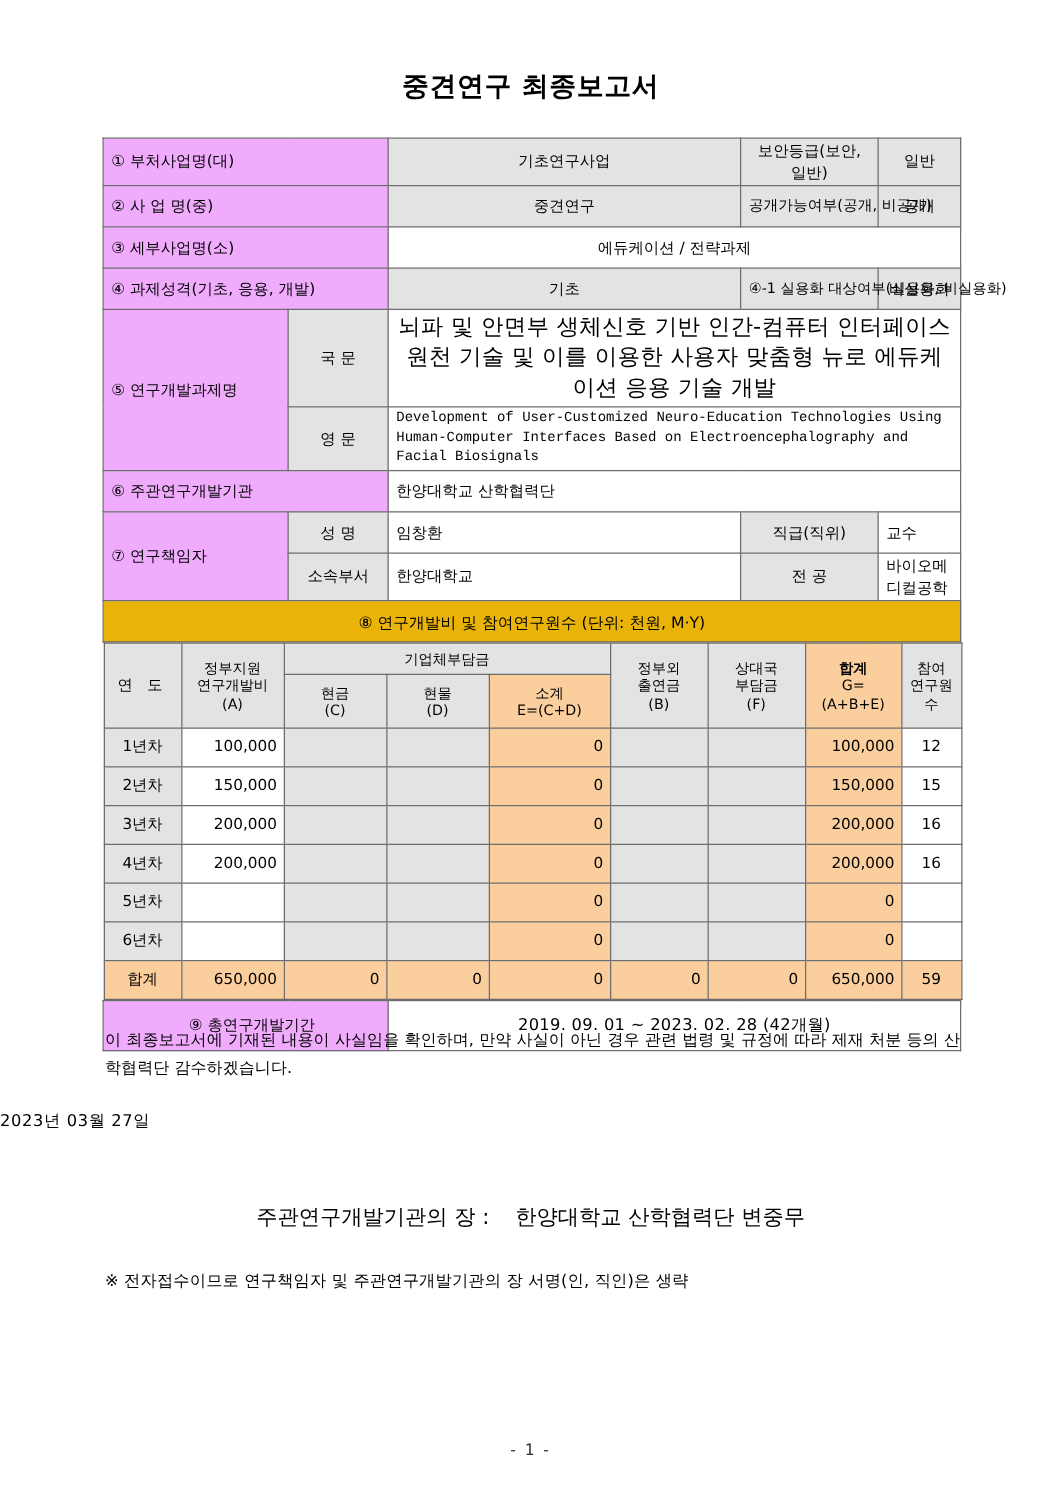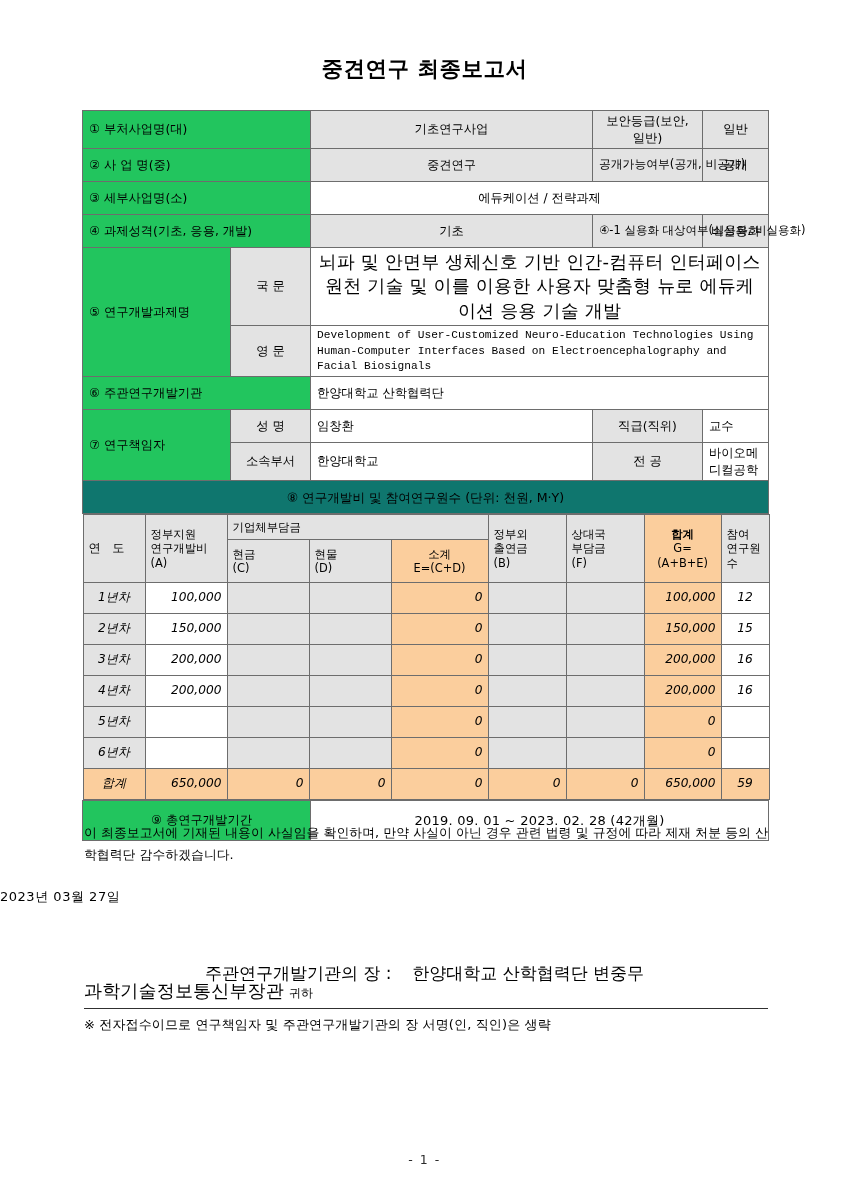--- a/index.html
+++ b/index.html
@@ -52,21 +52,21 @@
     vertical-align: middle;
     line-height: 1.35;
   }
   .gray { background: #e3e3e3; }
   .white { background: #ffffff; }
   .orange { background: #fbce9d; }
   .c { text-align: center; }
   .l { text-align: left; }
 
   .lbl {
-    background: #22c55e;
+    background: #f0abfc;
     text-align: left;
     padding-left: 10px;
     white-space: nowrap;
     margin-left: 44px;
   }
   .sp-wide { letter-spacing: 0.32em; }
 
   .title-ko {
     font-size: 18px;
     line-height: 1.45;
@@ -77,58 +77,59 @@
     font-size: 11.2px;
     line-height: 1.45;
     font-family: Liberation Mono, monospace;
   }
   .row-h-33 { height: 33px; }
   .row-h-40 { height: 40px; }
 
   .budget-head {
     text-align: center;
     font-size: 12.6px;
-    background: #0f766e;
+    background: #eab308;
   }
 
   
   .bud-table {
     border-collapse: collapse;
     table-layout: fixed;
     width: 100%;
     font-size: 11.6px;
   }
   .bud-table td {
     border: 1px solid #6d6d6d;
     padding: 1px 5px;
     vertical-align: middle;
     line-height: 1.28;
   }
   .bud-head-cell {
     background: #e3e3e3;
+    text-align: center;
     font-size: 11.4px;
     line-height: 1.25;
   }
   .bud-head-orange {
     background: #fbce9d;
     text-align: center;
     font-size: 11.4px;
     line-height: 1.25;
   }
   .bud-year {
     background: #e3e3e3;
     text-align: center;
     font-size: 12.2px;
   }
   .bud-num {
     text-align: right;
     font-size: 12.2px;
     padding-right: 6px;
   }
-  .bud-r-16 { height: 31px; font-style: italic; }
+  .bud-r-16 { height: 31px; }
 
   
   .statement {
     position: absolute;
     left: 84px;
     top: 822px;
     width: 684px;
     font-size: 12.8px;
     line-height: 1.75;
     letter-spacing: 0.005em;
@@ -422,22 +423,18 @@
 
   <div class="date-line">2023년    03월    27일</div>
 
 
   <div class="sig-org">
     <span>주관연구개발기관의 장 :</span>
     <span style="display:inline-block;width:10px;"></span>
     <span>한양대학교 산학협력단 변중무</span>
   </div>
 
-  <div class="minister-wrap">
-    <span class="minister-main">과학기술정보통신부장관</span>
-    <span class="minister-sub">귀하</span>
-  </div>
 
   <div class="note">※ 전자접수이므로 연구책임자 및 주관연구개발기관의 장 서명(인, 직인)은 생략</div>
 
   <div class="page-num">- 1 -</div>
 
 </div>
 
 </body></html>

